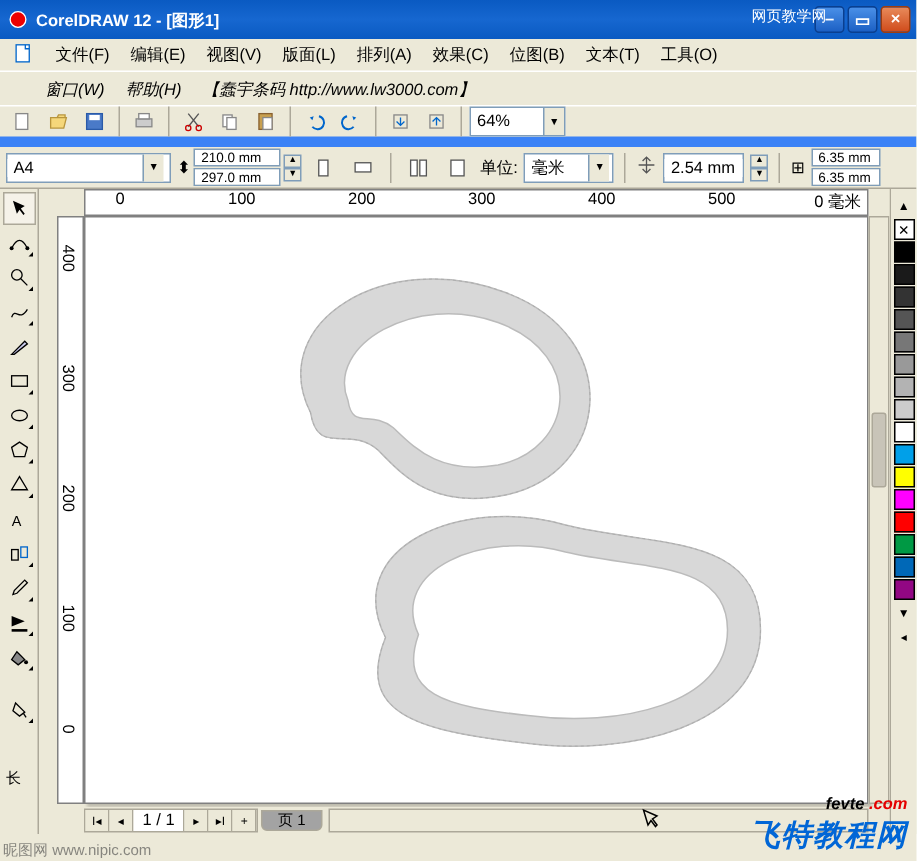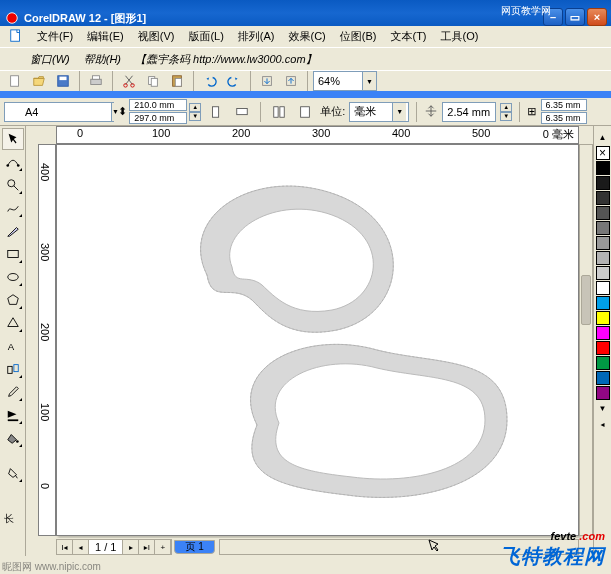--- a/index.html
+++ b/index.html
@@ -1,17 +1,17 @@
 <!DOCTYPE html>
 <html><head>
 <meta charset="utf-8">
 <style>
 * { margin: 0; padding: 0; box-sizing: border-box; font-family: "Microsoft YaHei", Tahoma, sans-serif; font-size: 11px; }
 body { width: 611px; height: 574px; background: #ece9d8; overflow: hidden; position: relative; }
-.titlebar { height: 26px; background: linear-gradient(#0a5ac2,#1667d0,#0a5ac2); display: flex; align-items: flex-end; padding: 0 4px; color: #fff; }
+.titlebar { height: 26px; background: linear-gradient(#0a5ac2,#1667d0,#0a5ac2); display: flex; align-items: center; padding: 0 4px; color: #fff; }
 .titlebar .icon { width: 16px; height: 16px; display: inline-flex; align-items: center; justify-content: center; margin-right: 4px; }
 .titlebar .title { flex: 1; font-weight: bold; }
 .winbtns { display: flex; gap: 2px; }
 .winbtn { width: 20px; height: 18px; background: linear-gradient(#4a90e8,#1c60c4); border: 1px solid #0a3f8f; border-radius: 3px; display: flex; align-items: center; justify-content: center; color: #fff; font-weight: bold; cursor: pointer; }
 .winbtn.close { background: linear-gradient(#e88a5a,#d04c1c); border-color: #a03c0c; }
 .brand { position: absolute; right: 60px; top: 4px; color: #fff; font-size: 10px; }
 .menubar { height: 22px; background: #ece9d8; display: flex; align-items: center; padding: 2px 9px; gap: 2px; border-bottom: 1px solid #fff; }
 .menubar .appicon { width: 16px; height: 16px; display: inline-flex; margin-right: 4px; }
 .mitem { padding: 2px 6px; cursor: pointer; }
 .menubar2 { height: 22px; background: #ece9d8; display: flex; align-items: center; padding: 2px 24px; gap: 2px; font-style: italic; }
@@ -39,21 +39,21 @@
 .swatch { width: 14px; height: 14px; border: 1px solid #000; margin-bottom: 1px; cursor: pointer; }
 .swatch.nofill { background: #fff; position: relative; }
 .swatch.nofill:after { content: "×"; position: absolute; inset: 0; display: flex; align-items: center; justify-content: center; font-size: 12px; color: #000; }
 .palnav { width: 14px; height: 14px; display: flex; align-items: center; justify-content: center; cursor: pointer; font-size: 8px; color: #000; margin-bottom: 2px; }
 .scroll-v { position: absolute; right: 0; top: 18px; bottom: 20px; width: 14px; background: #ece9d8; border: 1px solid #aca899; }
 .thumb-v { position: absolute; left: 1px; right: 1px; top: 130px; height: 50px; background: #c8c4b8; border: 1px solid #aca899; border-radius: 2px; cursor: pointer; }
 .scroll-h { position: absolute; left: 30px; right: 14px; bottom: 0; height: 18px; background: #ece9d8; display: flex; align-items: center; }
 .pagenav { display: flex; align-items: center; border: 1px solid #aca899; height: 16px; }
 .pagenav button { width: 16px; height: 14px; border: none; background: #ece9d8; font-size: 8px; cursor: pointer; border-right: 1px solid #aca899; }
 .pagenav .pnum { padding: 0 6px; border-right: 1px solid #aca899; background: #fff; height: 14px; display: flex; align-items: center; }
-.tab { height: 14px; padding: 0 10px; background: #3b82f6; border: 1px solid #aca899; border-radius: 0 0 4px 4px; margin-left: 2px; display: flex; align-items: center; cursor: pointer; font-size: 10px; }
+.tab { height: 14px; padding: 0 10px; background: #a3a3a3; border: 1px solid #aca899; border-radius: 0 0 4px 4px; margin-left: 2px; display: flex; align-items: center; cursor: pointer; font-size: 10px; }
 .hscroll { flex: 1; height: 16px; margin-left: 4px; background: #ece9d8; border: 1px solid #aca899; position: relative; }
 .cursor-ind { position: absolute; left: 400px; bottom: 2px; }
 .watermark { position: absolute; left: 2px; bottom: 0; color: #444; opacity: .6; font-size: 10px; }
 .logo { position: absolute; right: 6px; bottom: 28px; font-size: 24px; font-weight: bold; font-style: italic; color: #000; }
 .logo .com { color: #e40000; font-style: italic; }
 .tagline { position: absolute; right: 6px; bottom: 4px; font-size: 20px; font-weight: bold; color: #0066d6; font-style: italic; letter-spacing: 1px; }
 svg.i { width: 14px; height: 14px; }
 .duck { position: absolute; left: 50px; top: 10px; }
 </style>
 </head>
@@ -169,21 +169,21 @@
     </div>
   <div class="sep"></div>
   <div class="combo">
     <input value="64%" style="">
     <div class="arrow">▼</div>
   </div>
 </div>
 
 <div class="propbar">
   <div class="combo" style="width:110px">
-    <input style="width: 90px; margin-left: 16px;" value="A4">
+    <input style="width: 90px;" value="A4">
     <div class="arrow">▼</div>
   </div>
   <div class="field">
     <span>⬍</span>
     <div style="display:flex;flex-direction:column;gap:1px">
       <div class="combo" style="height:12px">
           <input style="width: 56px; font-size: 9px;" value="210.0 mm">
         </div>
       <div class="combo" style="height:12px">
           <input style="width: 56px; font-size: 9px;" value="297.0 mm">

